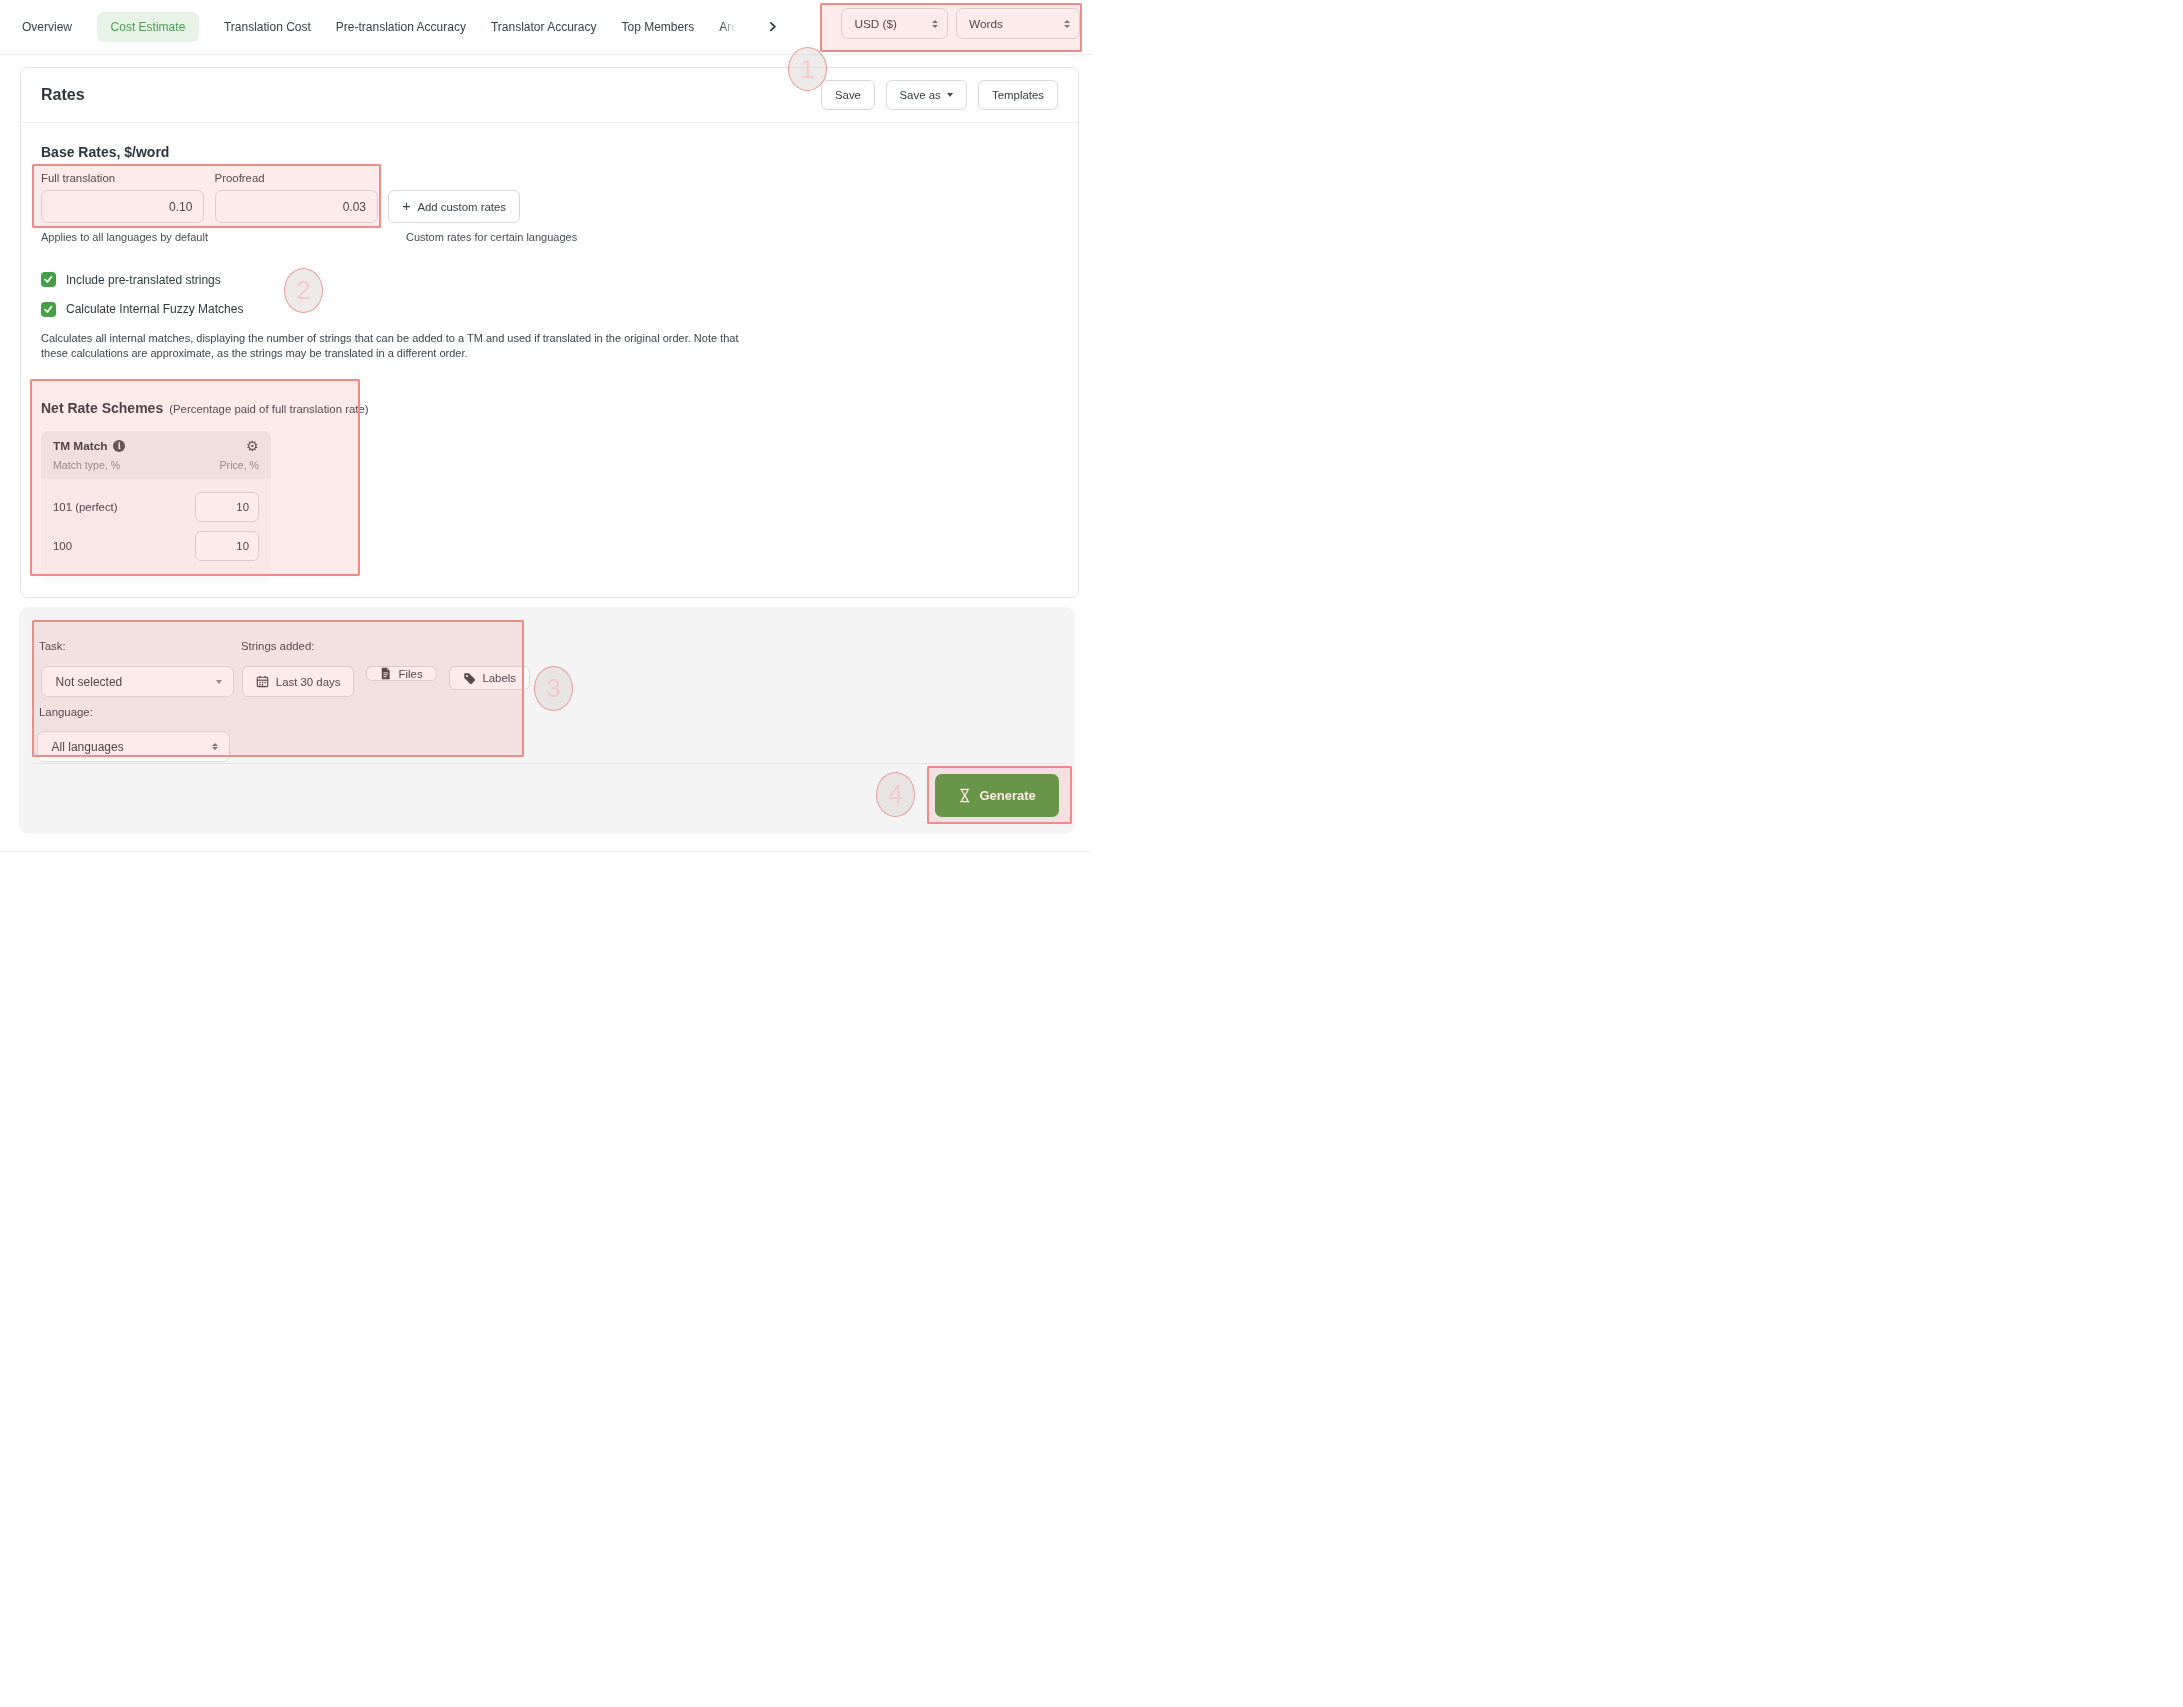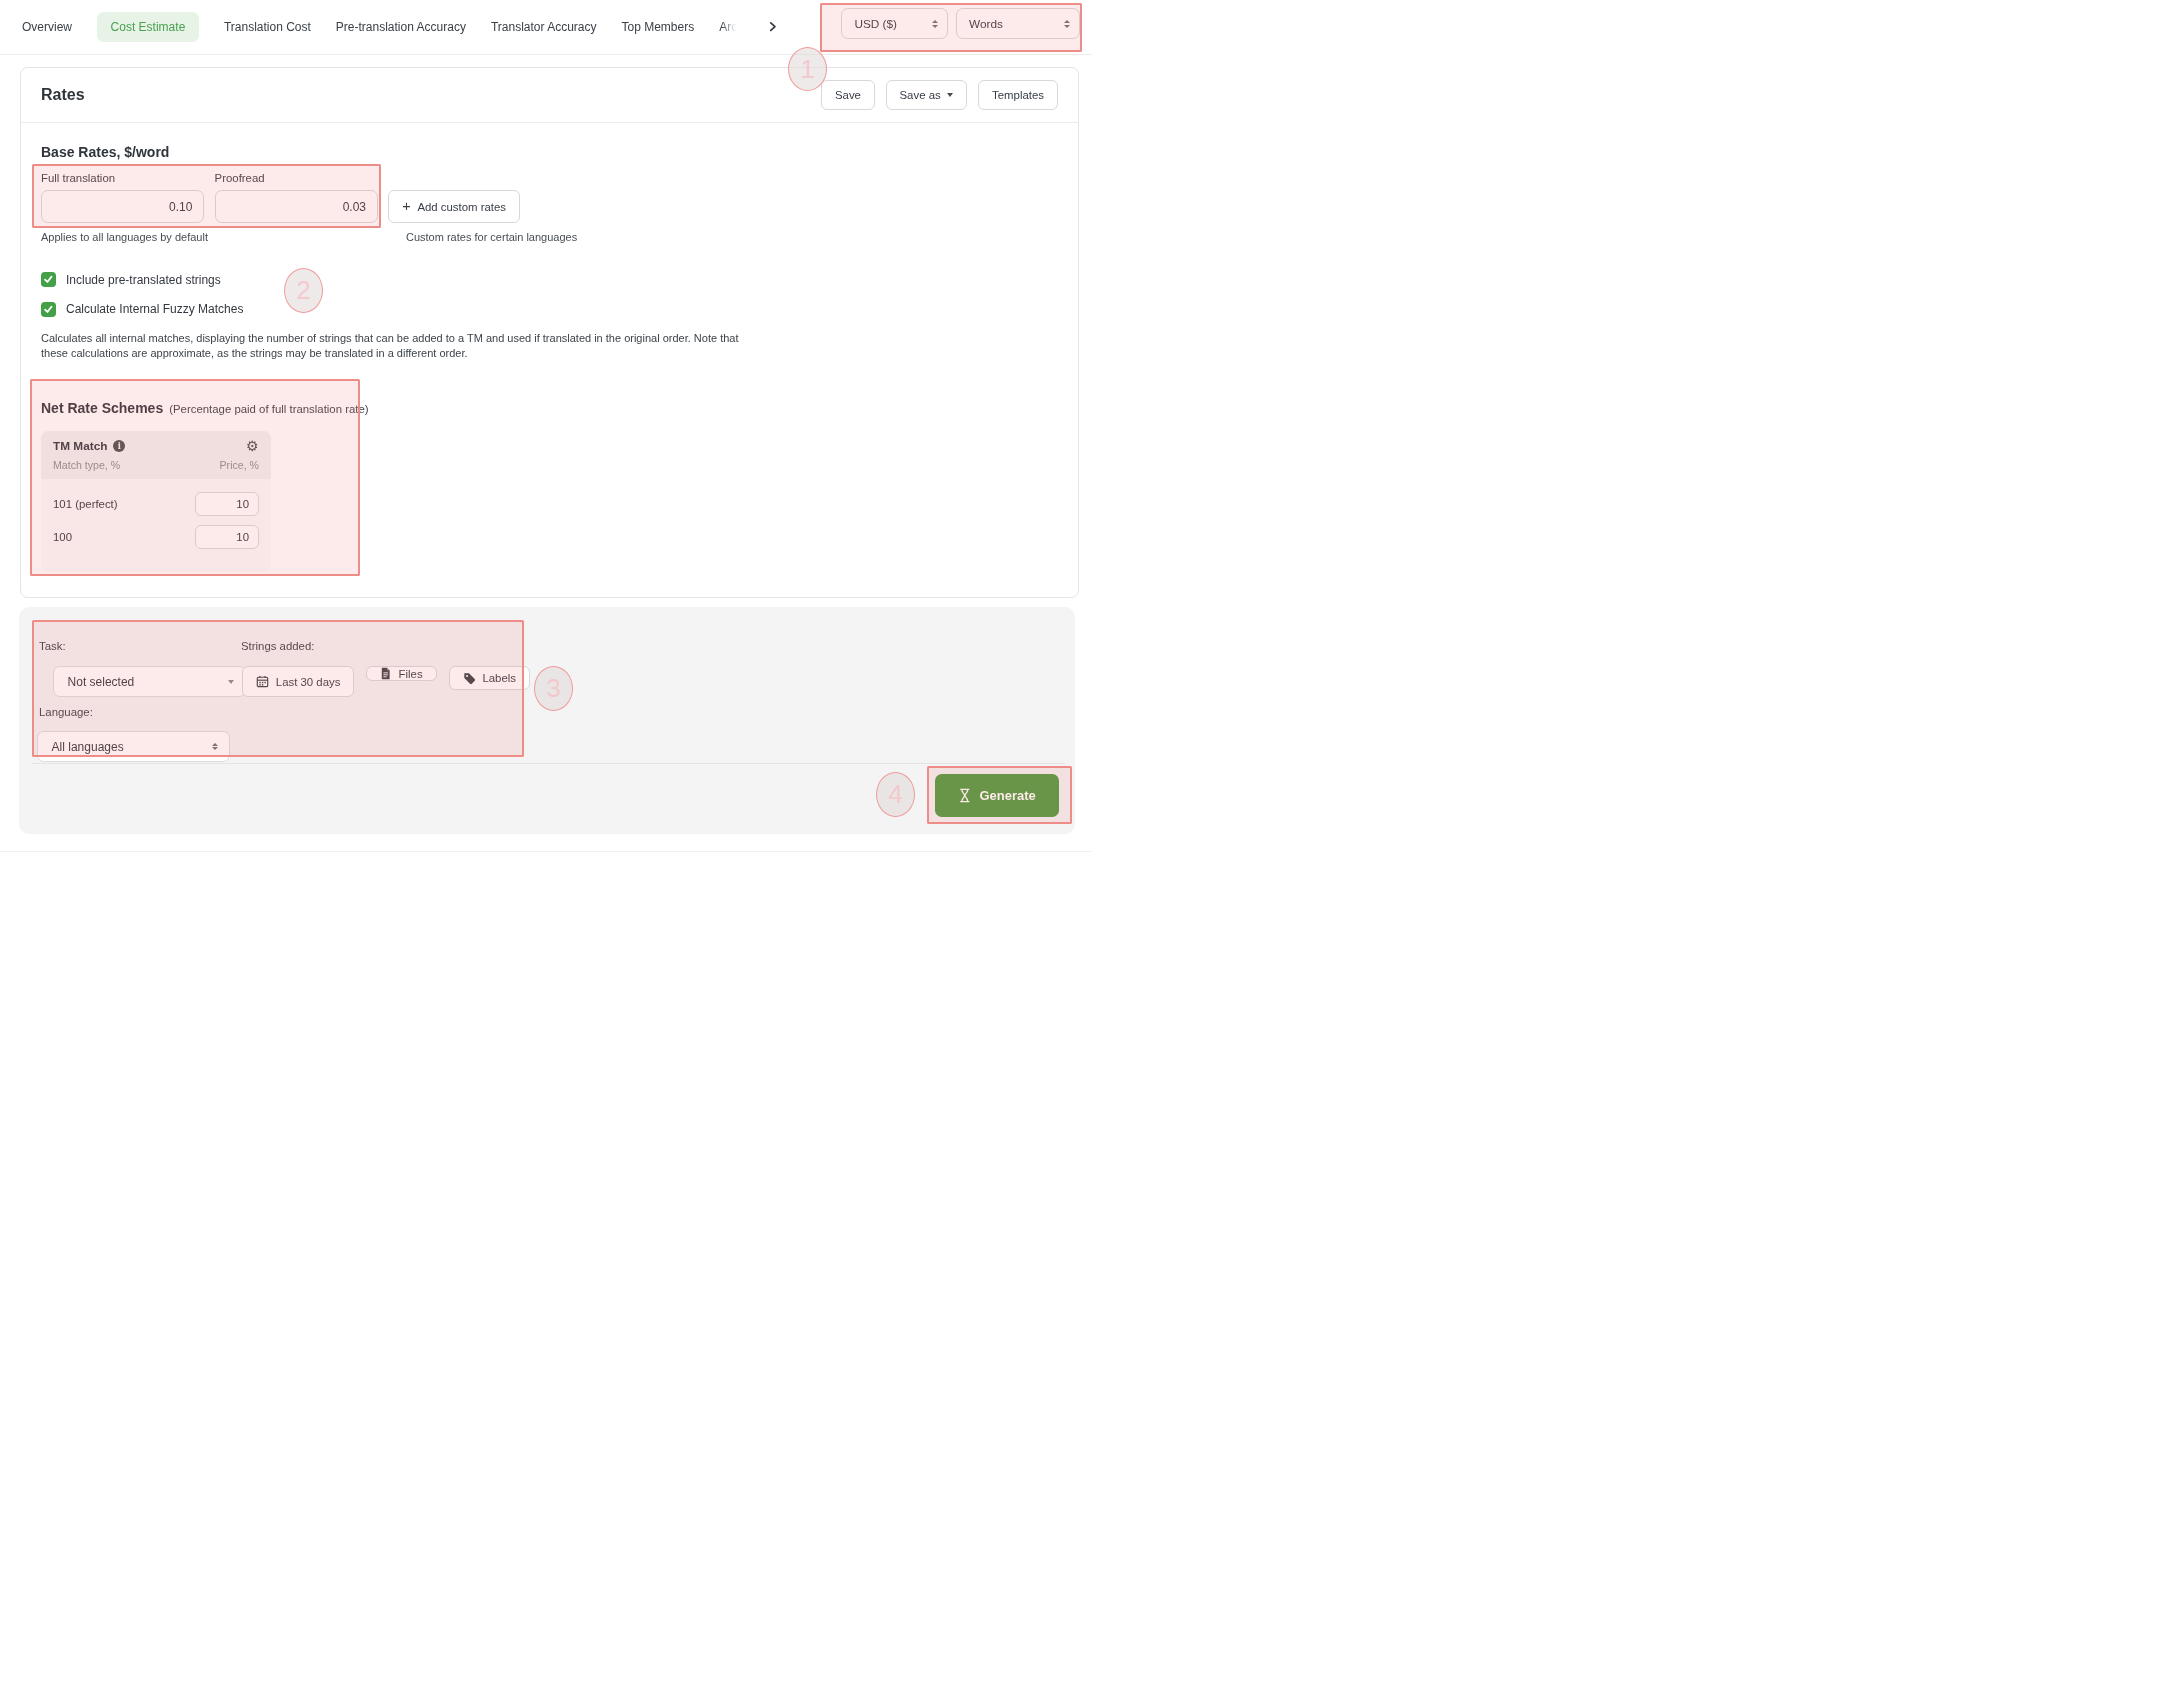--- a/index.html
+++ b/index.html
@@ -46,21 +46,21 @@
          display:inline-flex; align-items:center; gap:6.8px; padding:0 13px;
          font-size:11.4px; color:#363c44; cursor:pointer; white-space:nowrap; }
   .card-body { padding:21px 20px 0; }
   .section-h { font-size:14px; font-weight:700; color:#30353c; }
   .fields-row { display:flex; align-items:flex-end; gap:10.6px; margin-top:12px; }
   .field { display:flex; flex-direction:column; width:163px; }
   .field label { font-size:11.4px; color:#3b4047; margin-bottom:6px; }
   .rate-input { width:163px; height:33px; border:0.8px solid #d8d8d8; border-radius:6.8px;
                 background:#fff; font-size:12px; color:#33383f; text-align:right;
                 padding:0 10.6px; font-family:inherit; }
-  .mini-input { width:64px; height:24px; border:0.8px solid #d8d8d8; border-radius:6px;
+  .mini-input { width:64px; height:30px; border:0.8px solid #d8d8d8; border-radius:6px;
                 background:#fff; font-size:11.4px; color:#33383f; text-align:right;
                 padding:0 9px; font-family:inherit; }
   .plus { font-size:14.4px; line-height:1; color:#3b4047; }
   .notes { position:relative; height:13.6px; margin-top:7.6px; }
   .note { position:absolute; top:0; font-size:11px; color:#474d54; white-space:nowrap; }
   .note.n2 { left:365px; }
   .cb-row { display:flex; align-items:center; gap:10px; margin-top:14.4px; cursor:pointer; }
   .cb-row.first { margin-top:28px; }
   .checkbox { width:15px; height:15px; border-radius:3.8px; background:#43a047;
               display:flex; align-items:center; justify-content:center; flex:0 0 auto; }
@@ -233,21 +233,21 @@
           <span class="tm-row-label">100</span>
           <input class="mini-input" type="text" value="10" style="">
         </div>
       </div>
     </div>
   </div>
 </section>
 
 <section class="generator-panel">
   <span class="gp-label" style="left:20px; top:33px;">Task:</span>
-  <div class="gp-select" style="left:34px; top:59px;">
+  <div class="gp-select" style="left:22px; top:59px;">
     <span>Not selected</span>
     <span class="gp-caret"></span>
   </div>
 
   <span class="gp-label" style="left:222px; top:33px;">Strings added:</span>
   <div class="filter-btns">
     <button class="btn" style="height:31px;">
       <span class="icn">
         <svg width="13" height="13" viewBox="0 0 20 20">
             <rect x="2" y="3.5" width="16" height="14.5" rx="2" fill="none" stroke="#3b4047" stroke-width="1.8"></rect>

